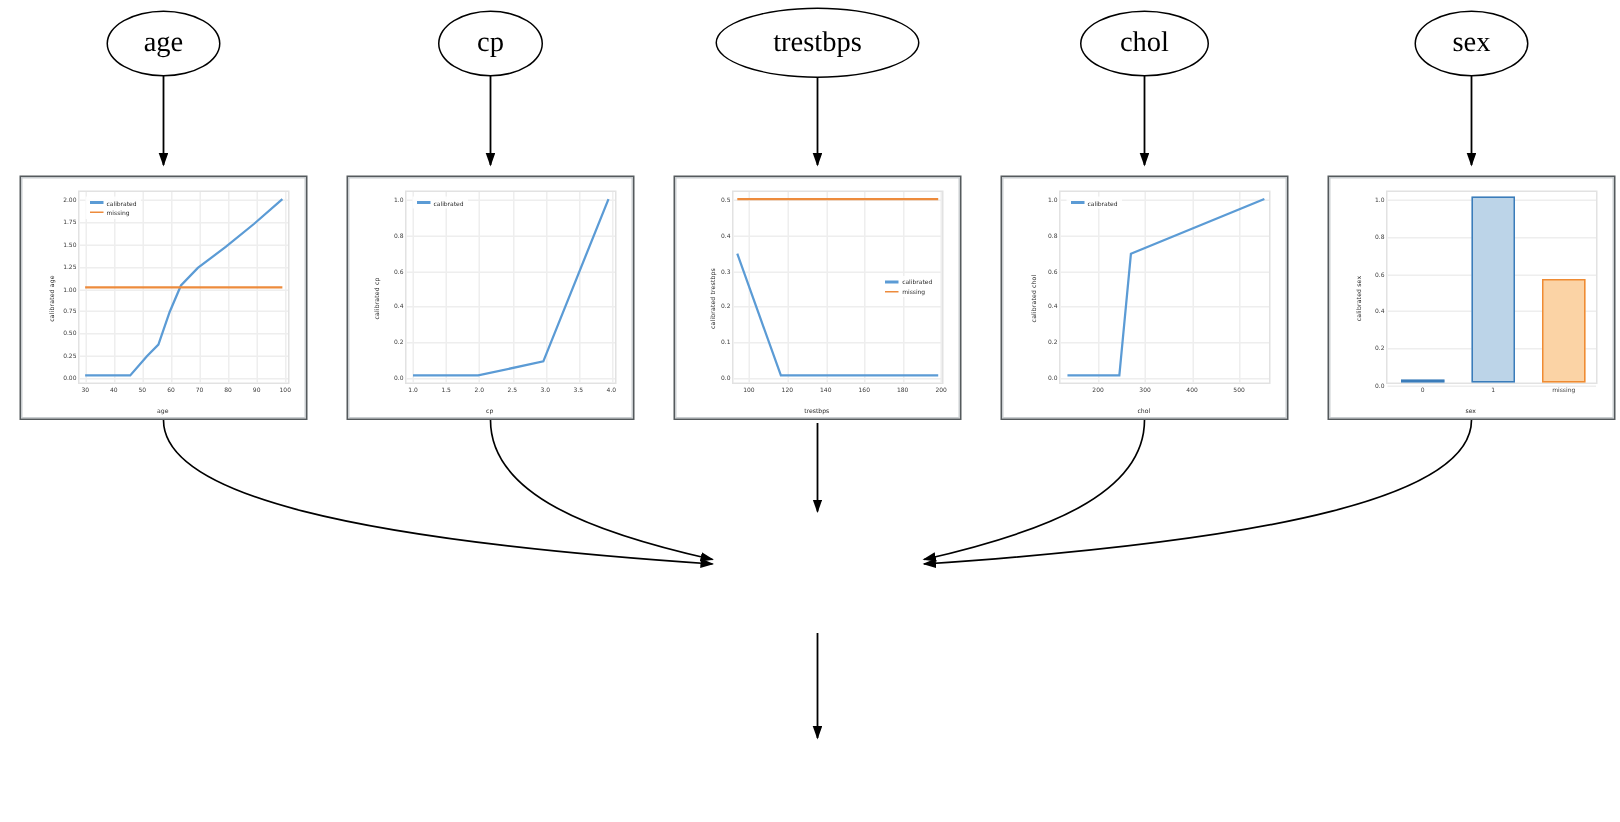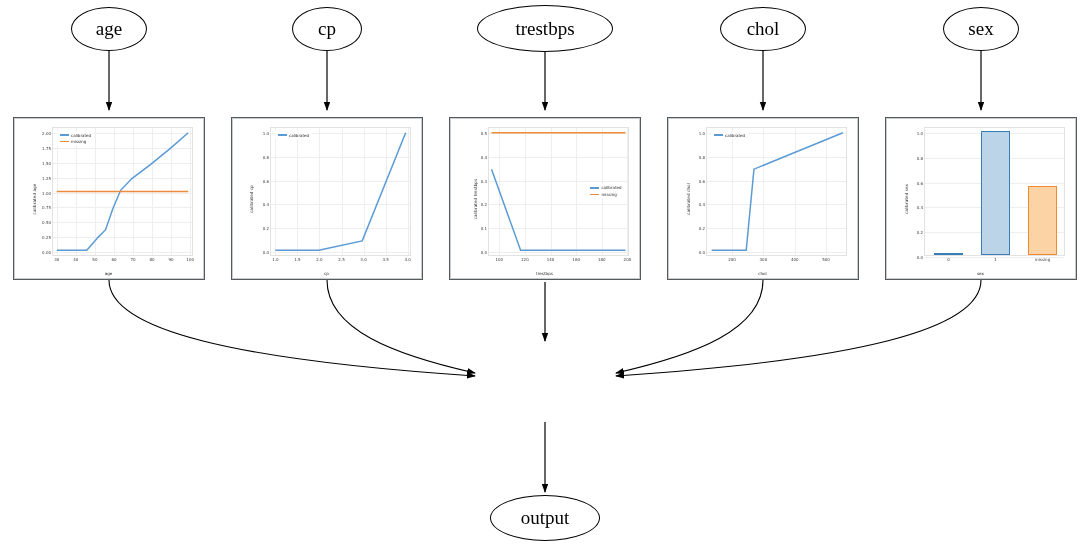--- a/index.html
+++ b/index.html
@@ -153,23 +153,20 @@
   <div class="node-ellipse" style="left:472px;top:5px;width:136px;height:47px;font-size:19px;">
     <span>trestbps</span>
   </div>
   <div class="node-ellipse" style="left:715px;top:7px;width:86px;height:44px;font-size:19px;">
     <span>chol</span>
   </div>
   <div class="node-ellipse" style="left:938px;top:7px;width:76px;height:44px;font-size:19px;">
     <span>sex</span>
   </div>
 
-  <div class="node-ellipse" style="left:485px;top:495px;width:110px;height:46px;font-size:19px;">
-    <span>output</span>
-  </div>
 
   <div class="plot-panel" style="left:8px;top:117px;width:192px;height:163px;">
     <div class="plot-inner">
         <div class="axes-wrap" id="ax-0">
           <div class="ylabel">calibrated age</div>
           <div class="xlabel">age</div>
           <div class="axes" style="left:34px;top:5px;width:141px;height:129px;">
             <div class="gridline h" style="top:124.22222222222223px;"></div>
             <div class="ytick" style="top:124.22222222222223px;">0.00</div>
             <div class="gridline h" style="top:109.29166666666667px;"></div>

